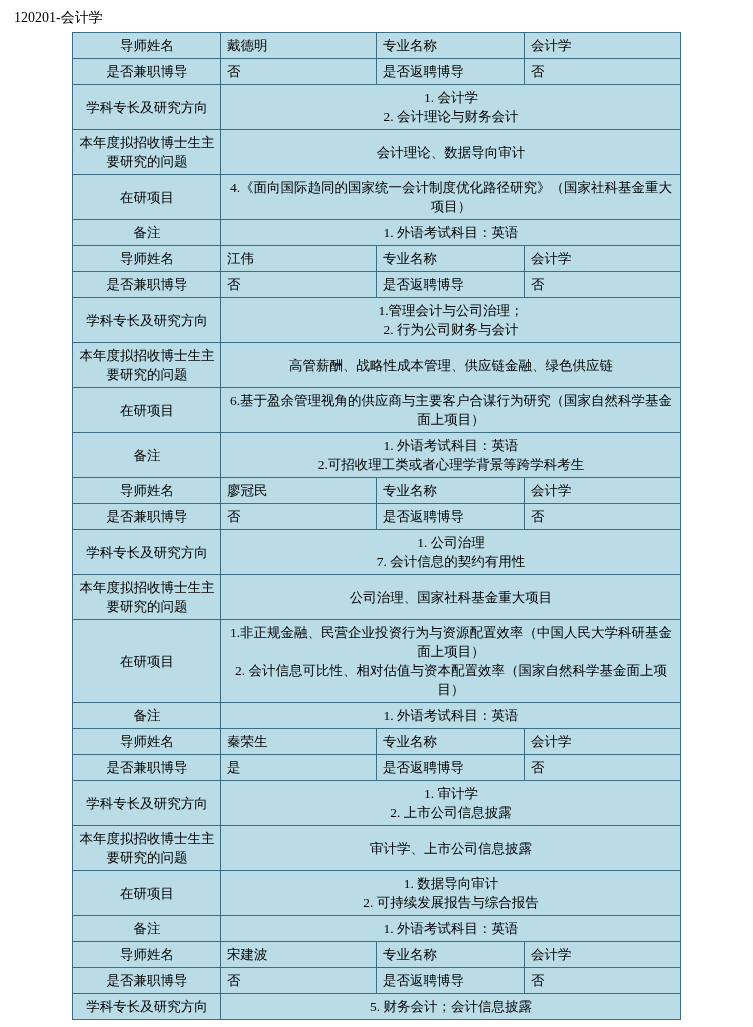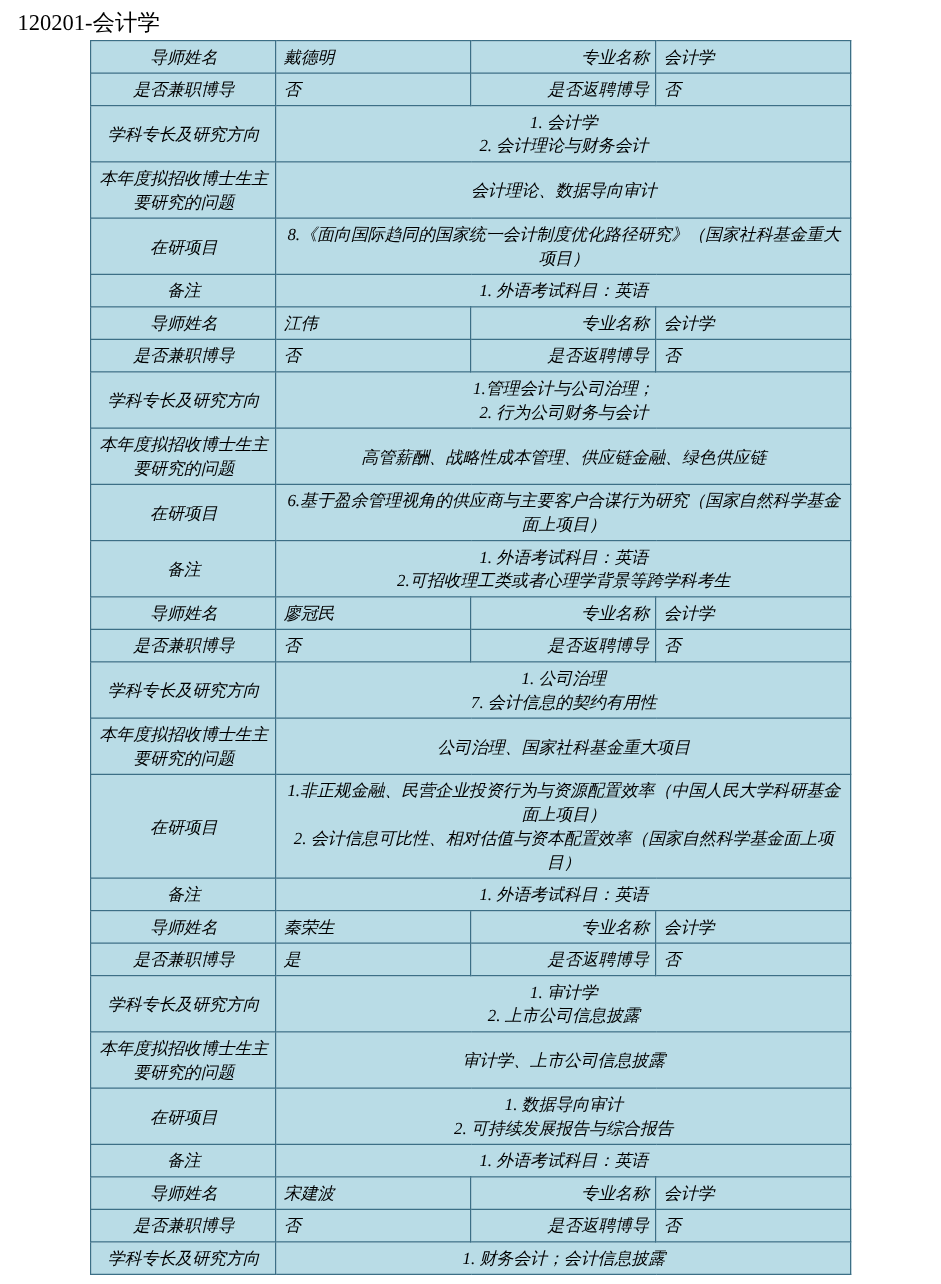--- a/index.html
+++ b/index.html
@@ -15,48 +15,47 @@
   }
   .page {
     position: relative;
     width: 753px;
     min-height: 1027px;
     box-sizing: border-box;
     padding: 6px 0 0 0;
   }
   .doc-title {
     font-family: "Liberation Serif", "DejaVu Serif", serif;
-    font-size: 18px;
+    font-size: 14px;
     line-height: 20px;
     padding: 2px 0 4px 14px;
     color: #000;
     white-space: pre;
   }
   table.adv {
     border-collapse: collapse;
     margin: 0 0 0 72px;
     width: 608px;
     table-layout: fixed;
-    font-style: italic;
   }
   table.adv td {
     border: 1px solid #3c6f86;
     background: #b9dce6;
     font-size: 13.5px;
     line-height: 19px;
     padding: 3px 5px 3px 6px;
     vertical-align: middle;
     word-break: break-all;
   }
   td.lbl {
     text-align: center;
     width: 148px;
   }
   td.lbl2 {
-    text-align: right;
+    text-align: left;
     width: 148px;
   }
   td.val {
     text-align: center;
   }
   td.val-narrow {
     text-align: left;
     width: 156px;
   }
   .label-wrap {
@@ -96,21 +95,21 @@
         <td class="lbl label-wrap">学科专长及研究方向</td>
         <td class="val" colspan="3" style="white-space:pre-line">1. 会计学
 2. 会计理论与财务会计</td>
       </tr>
       <tr>
         <td class="lbl label-wrap">本年度拟招收博士生主要研究的问题</td>
         <td class="val" colspan="3" style="white-space:pre-line">会计理论、数据导向审计</td>
       </tr>
       <tr>
         <td class="lbl label-wrap">在研项目</td>
-        <td class="val" colspan="3" style="white-space:pre-line">8.《面向国际趋同的国家统一会计制度优化路径研究》（国家社科基金重大项目）</td>
+        <td class="val" colspan="3" style="white-space:pre-line">4.《面向国际趋同的国家统一会计制度优化路径研究》（国家社科基金重大项目）</td>
       </tr>
       <tr>
         <td class="lbl label-wrap">备注</td>
         <td class="val" colspan="3" style="white-space:pre-line">1. 外语考试科目：英语</td>
       </tr>
 
       <tr>
         <td class="lbl">导师姓名</td>
         <td class="val-narrow">江伟</td>
         <td class="lbl2">专业名称</td>
@@ -210,19 +209,19 @@
         <td class="val-narrow">会计学</td>
       </tr>
       <tr>
         <td class="lbl">是否兼职博导</td>
         <td class="val-narrow">否</td>
         <td class="lbl2">是否返聘博导</td>
         <td class="val-narrow">否</td>
       </tr>
       <tr>
         <td class="lbl label-wrap">学科专长及研究方向</td>
-        <td class="val" colspan="3" style="white-space:pre-line">1. 财务会计；会计信息披露</td>
+        <td class="val" colspan="3" style="white-space:pre-line">5. 财务会计；会计信息披露</td>
       </tr>
 
     </tbody>
   </table>
 
 </div>
 
 </body></html>

